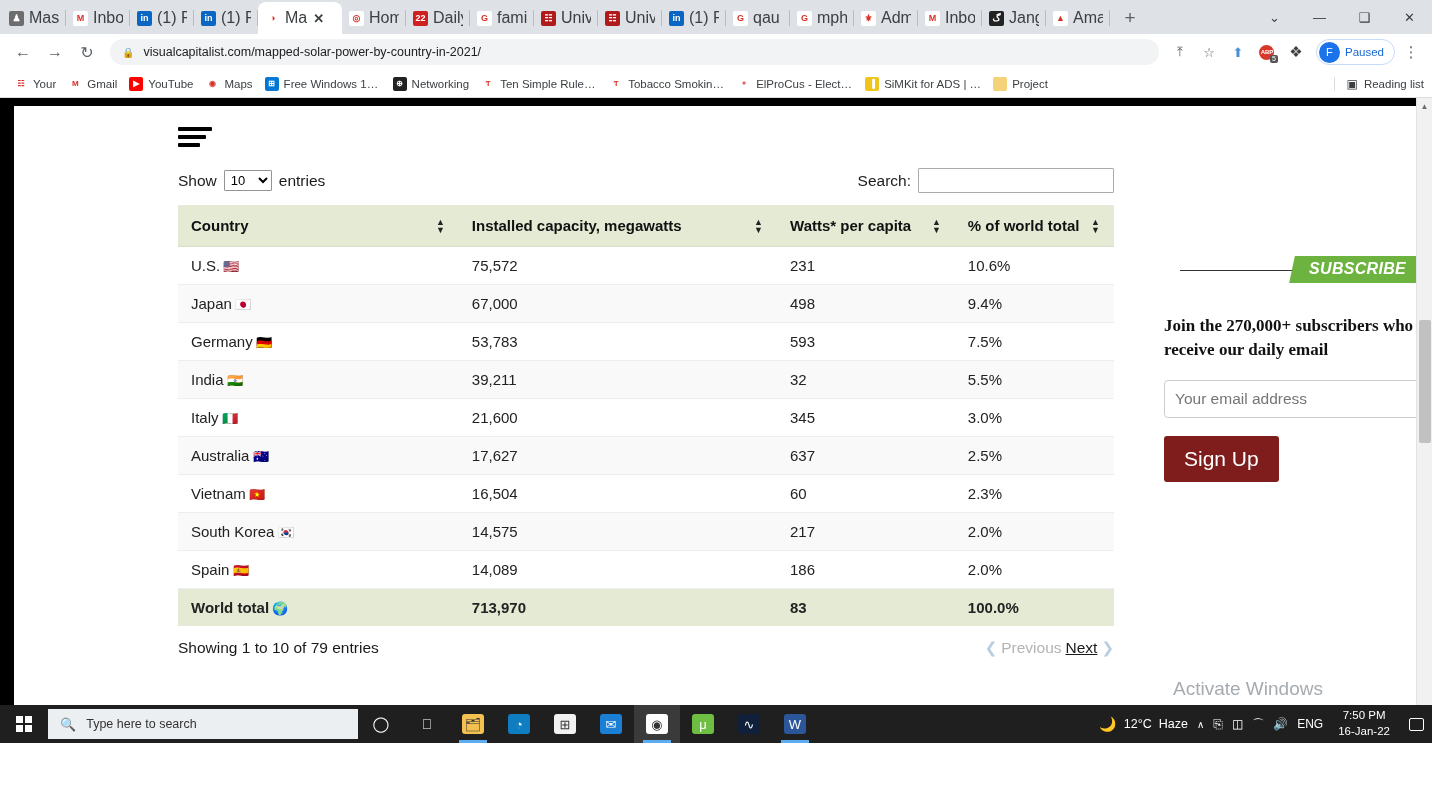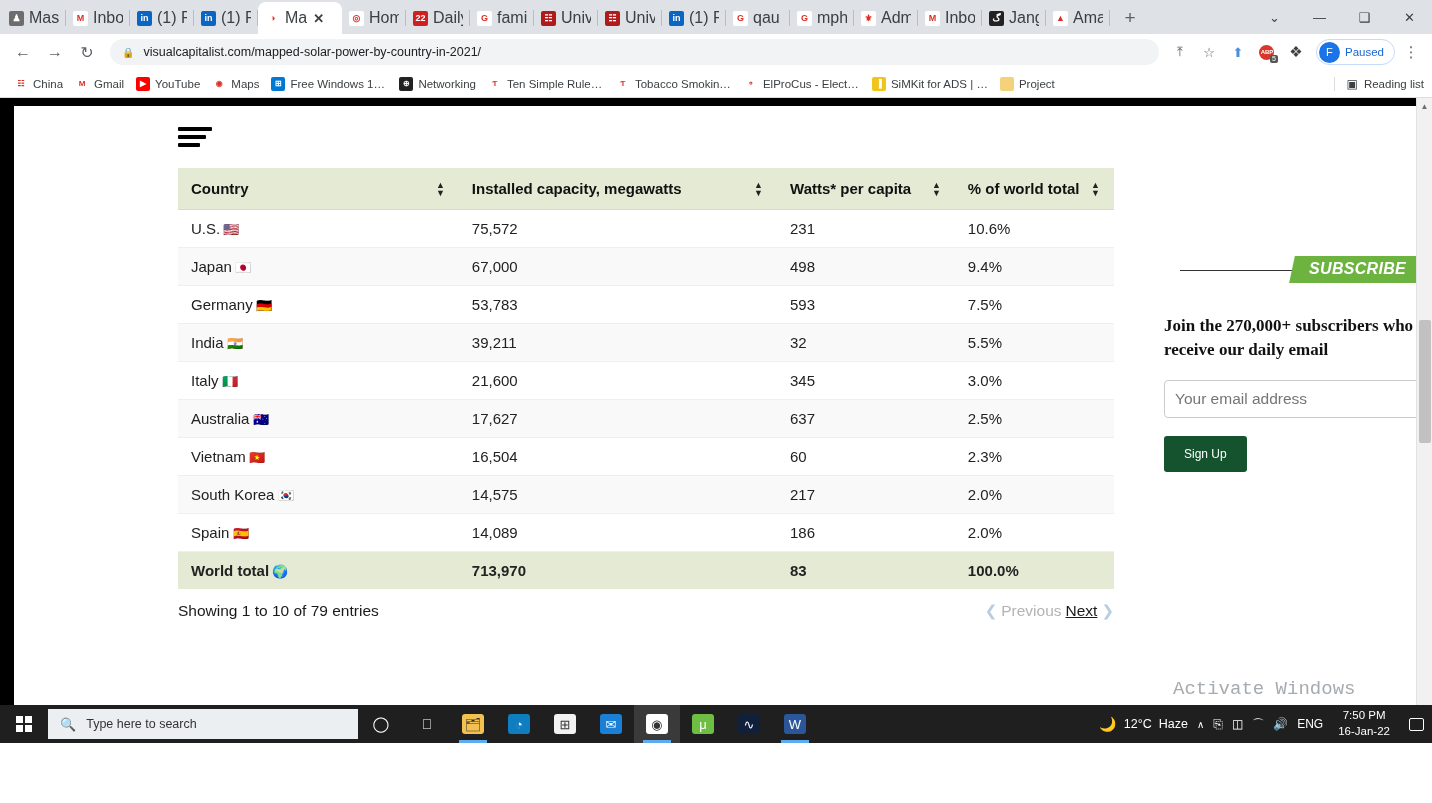--- a/index.html
+++ b/index.html
@@ -391,38 +391,38 @@
     height: 38px;
     border: 1px solid #ccc;
     border-radius: 4px;
     padding: 0 10px;
     font-family: "Liberation Sans", sans-serif;
     font-size: 15.5px;
     color: #888;
   }
   .signup-btn {
     margin-top: 18px;
-    background: #14532d;
+    background: #7f1d1d;
     color: #fff;
     border: none;
     font-family: "Liberation Sans", sans-serif;
-    font-size: 12px;
+    font-size: 21px;
     padding: 11px 20px;
     border-radius: 3px;
   }
 
   
   .watermark {
     position: absolute;
     left: 1159px;
     top: 580px;
     color: #9aa0a6;
     pointer-events: none;
   }
-  .watermark .wm1 { font-size: 19px; color: #a6abb0; font-family: Liberation Mono, monospace; }
+  .watermark .wm1 { font-size: 19px; color: #a6abb0; }
   .watermark .wm2 { font-size: 12.5px; color: #a6abb0; margin-top: 4px; }
 
   
   .pscroll {
     position: absolute;
     right: 0; top: 0; bottom: 0;
     width: 16px;
     background: #f1f1f1;
     border-left: 1px solid #e2e2e2;
   }
@@ -609,21 +609,21 @@
       <span>Paused</span>
     </div>
     <div class="oi" style="font-size:15px;">⋮</div>
   </div>
 </div>
 
 <div class="bookmarks">
   <div id="bm-host" style="display:flex;align-items:center;">
       <div class="bm">
         <span class="bmi" style="background: rgb(255, 255, 255); color: rgb(217, 48, 37);">☷</span>
-        <span class="bml">China</span>
+        <span class="bml">Your</span>
       </div>
       <div class="bm">
         <span class="bmi" style="background: rgb(255, 255, 255); color: rgb(217, 48, 37);">M</span>
         <span class="bml">Gmail</span>
       </div>
       <div class="bm">
         <span class="bmi" style="background: rgb(255, 0, 0); color: rgb(255, 255, 255);">▶</span>
         <span class="bml">YouTube</span>
       </div>
       <div class="bm">
@@ -671,20 +671,31 @@
 
     <div class="site-nav">
       <div class="hamburger">
         <i></i>
           <i></i>
           <i></i>
       </div>
     </div>
 
     <div class="table-wrap">
+      <div class="tbl-controls">
+        <div class="show-entries">
+          <span>Show</span>
+          <select id="len-select"><option value="10">10</option><option value="25">25</option><option value="50">50</option><option value="100">100</option></select>
+          <span>entries</span>
+        </div>
+        <div class="search-box">
+          <span>Search:</span>
+          <input type="text" value="" placeholder="" style="">
+        </div>
+      </div>
 
       <table class="dt">
         <thead>
           <tr id="thead-row">
               <th style="width: 30%;"><span>Country</span><span class="sortico">
                   <span>▲</span>
                   <span>▼</span>
                 </span></th>
               <th style="width: 34%;"><span>Installed capacity, megawatts</span><span class="sortico">
                   <span>▲</span>

